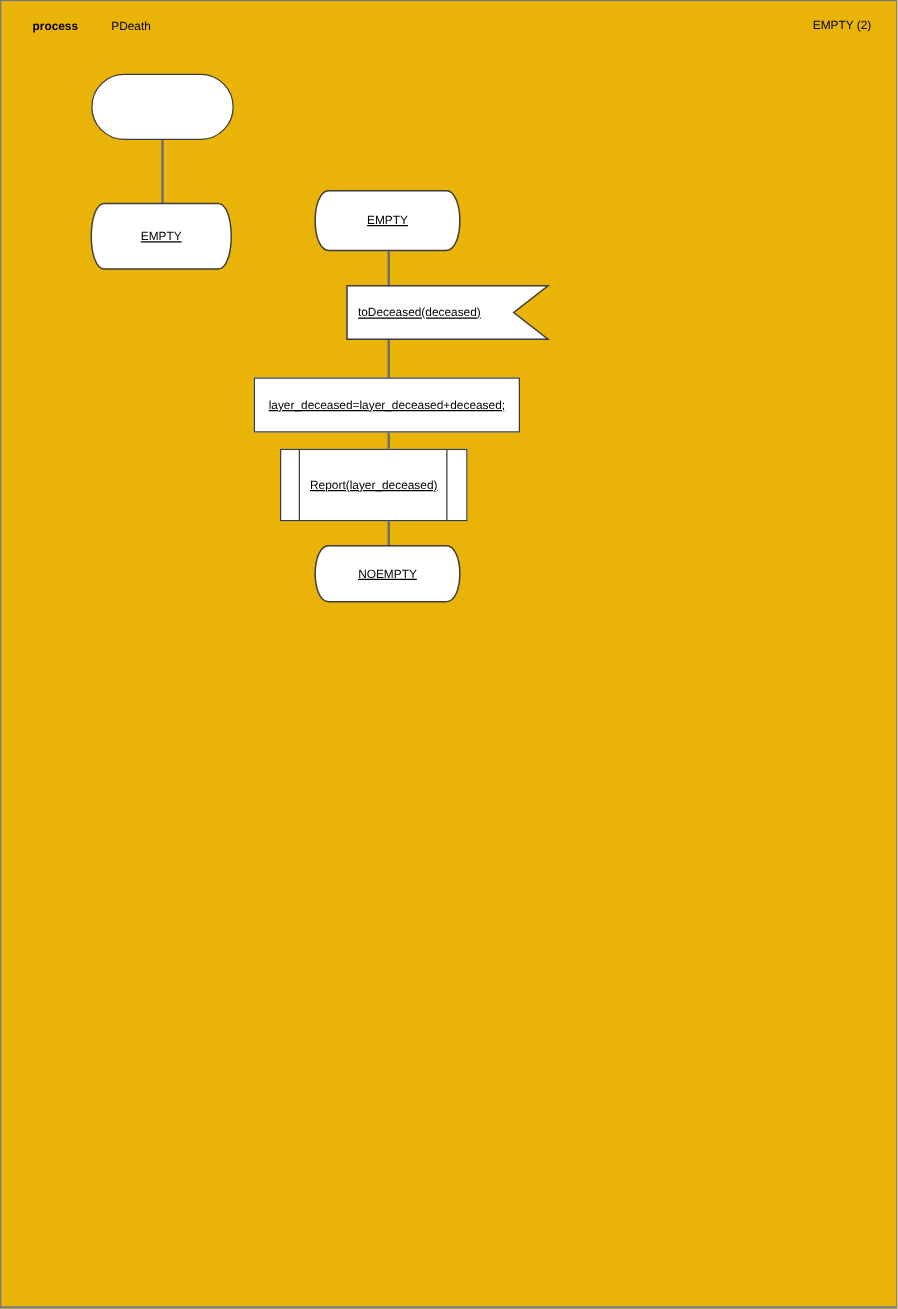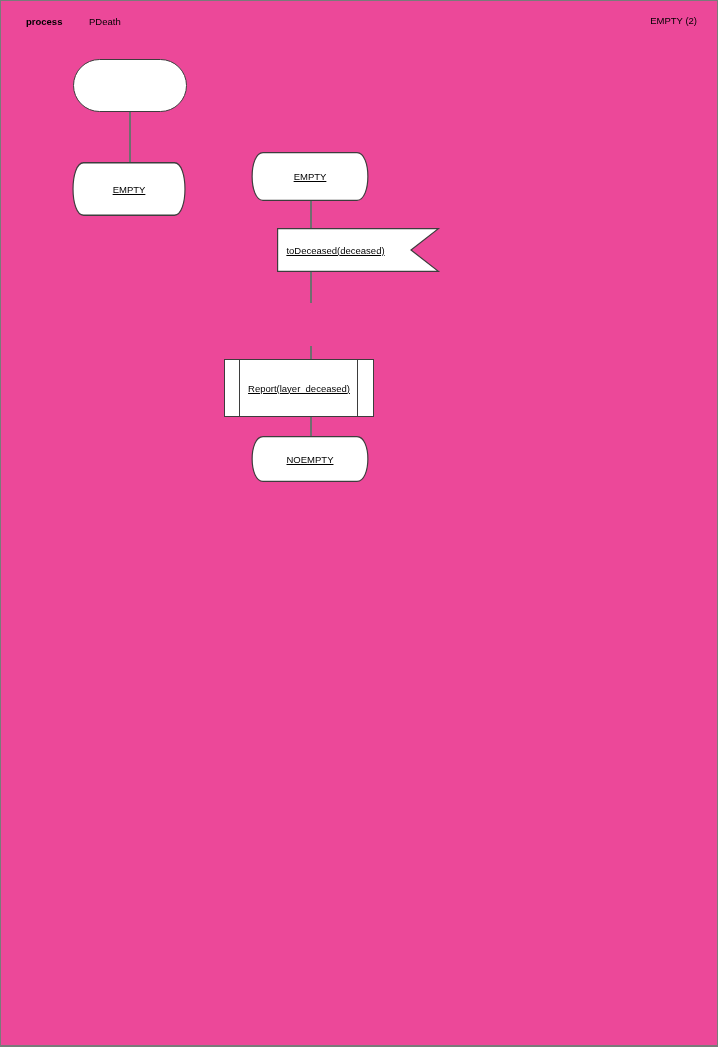--- a/index.html
+++ b/index.html
@@ -1,20 +1,20 @@
 <!DOCTYPE html>
 <html><head>
 <meta charset="utf-8">
 <style>
   html,body{margin:0;padding:0;background:#fff;}
   #page{
     position:relative;
     width:716px;height:1044px;
     margin:0;
-    background:#ec4899;
+    background:#eab308;
     border:1px solid #7a7a7a;
     border-bottom-width:2px;
     font-family:"Liberation Sans", sans-serif;
     color:#000;
     overflow:hidden;
   }
   .abs{position:absolute;}
   .hdr{font-size:9.5px;line-height:10px;white-space:nowrap;}
   .hdr-bold{font-weight:bold;}
   .lbl{
@@ -71,20 +71,23 @@
 
   <div class="abs node" style="left:231px;top:227px;padding-left:45px;">
     <svg width="162" height="44" viewBox="0 0 162 44" preserveAspectRatio="none">
       <polygon class="shape-stroke" points="0.6,0.6 161.4,0.6 134,22 161.4,43.4 0.6,43.4"></polygon>
     </svg>
     <div class="lbl">toDeceased(deceased)</div>
   </div>
 
   <div class="abs connector" style="left:309px;top:271px;height:31px;"></div>
 
+  <div class="abs rectnode" style="left:202px;top:301px;width:213px;height:44px;">
+    <div class="lbl">layer_deceased=layer_deceased+deceased;</div>
+  </div>
 
   <div class="abs connector" style="left:309px;top:345px;height:14px;"></div>
 
   <div class="abs rectnode" style="left:223px;top:358px;width:150px;height:58px;">
     <div class="proc-bar" style="left:14px;"></div>
     <div class="proc-bar" style="right:15px;"></div>
     <div class="lbl">Report(layer_deceased)</div>
   </div>
 
   <div class="abs connector" style="left:309px;top:416px;height:20px;"></div>

